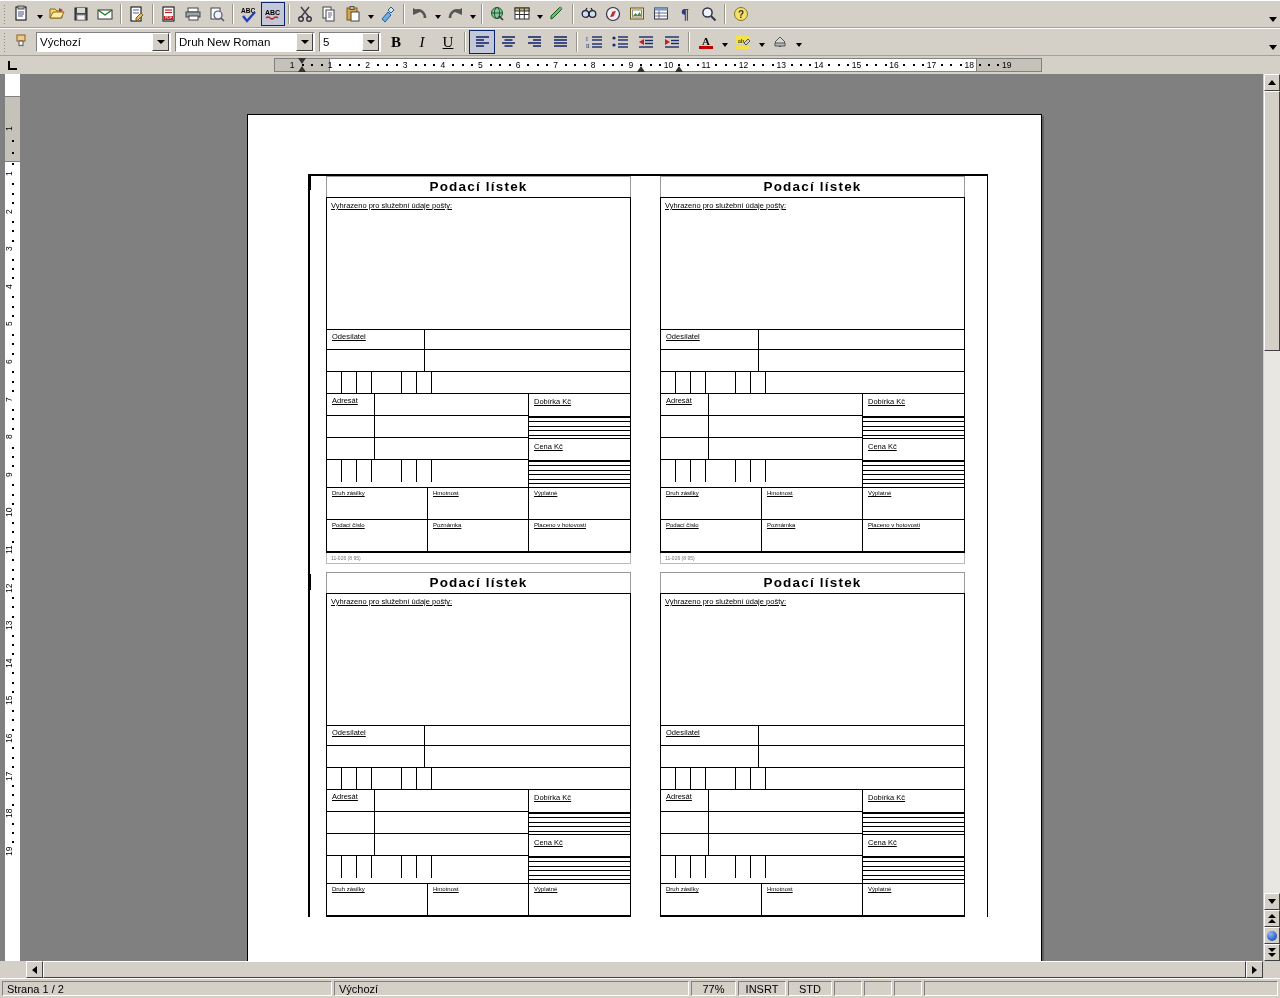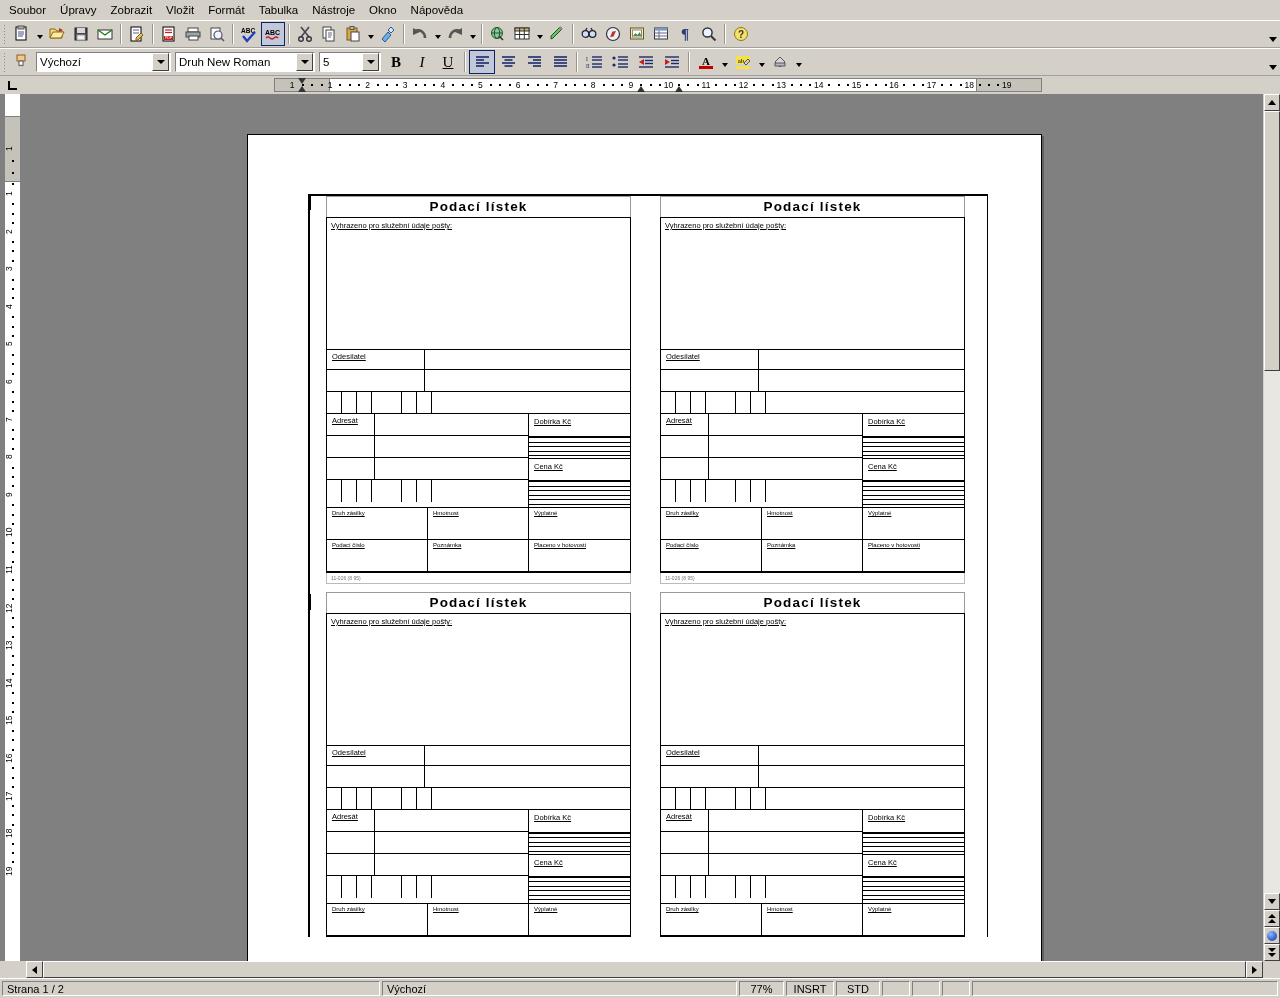--- a/index.html
+++ b/index.html
@@ -219,21 +219,21 @@
   
   .statusbar {
     height: 20px; background: #d4d0c8; display: flex; align-items: stretch;
     padding: 2px 2px; gap: 2px; border-top: 1px solid #fff;
   }
   .sbcell {
     border: 1px solid; border-color: #808080 #ffffff #ffffff #808080;
     font-size: 11px; color: #000; display: flex; align-items: center; padding: 0 4px;
     background: #d4d0c8; white-space: nowrap;
   }
-  .sb-page { width: 378px; }
+  .sb-page { width: 330px; }
   .sb-style { width: 355px; }
   .sb-zoom { width: 45px; justify-content: center; }
   .sb-insrt { width: 48px; justify-content: center; }
   .sb-sel { width: 44px; justify-content: center; }
   .sb-blank1 { width: 28px; }
   .sb-blank2 { width: 28px; }
   .sb-blank3 { width: 28px; }
   .sb-rest { flex: 1 1 auto; }
 
   
@@ -290,31 +290,20 @@
     position:absolute; width:1px; background:#000;
   }
   .colmark { position:absolute; background:#000; }
 </style>
 </head>
 <body>
 
 <div class="app">
 
 
-  <div class="menubar">
-    <div class="menuitem">Soubor</div>
-    <div class="menuitem">Úpravy</div>
-    <div class="menuitem">Zobrazit</div>
-    <div class="menuitem">Vložit</div>
-    <div class="menuitem">Formát</div>
-    <div class="menuitem">Tabulka</div>
-    <div class="menuitem">Nástroje</div>
-    <div class="menuitem">Okno</div>
-    <div class="menuitem">Nápověda</div>
-  </div>
 
   <div class="toolbar">
     <div class="grip"></div>
 
     <div class="tbtn">
       <svg width="18" height="18" viewBox="0 0 18 18">
         <rect x="3" y="2" width="10" height="13" fill="#fff" stroke="#000"></rect>
         <rect x="5" y="1" width="6" height="3" fill="#b0b0b0" stroke="#555"></rect>
         <line x1="5" y1="7" x2="11" y2="7" stroke="#4a4a8a"></line>
         <line x1="5" y1="9" x2="11" y2="9" stroke="#4a4a8a"></line>

